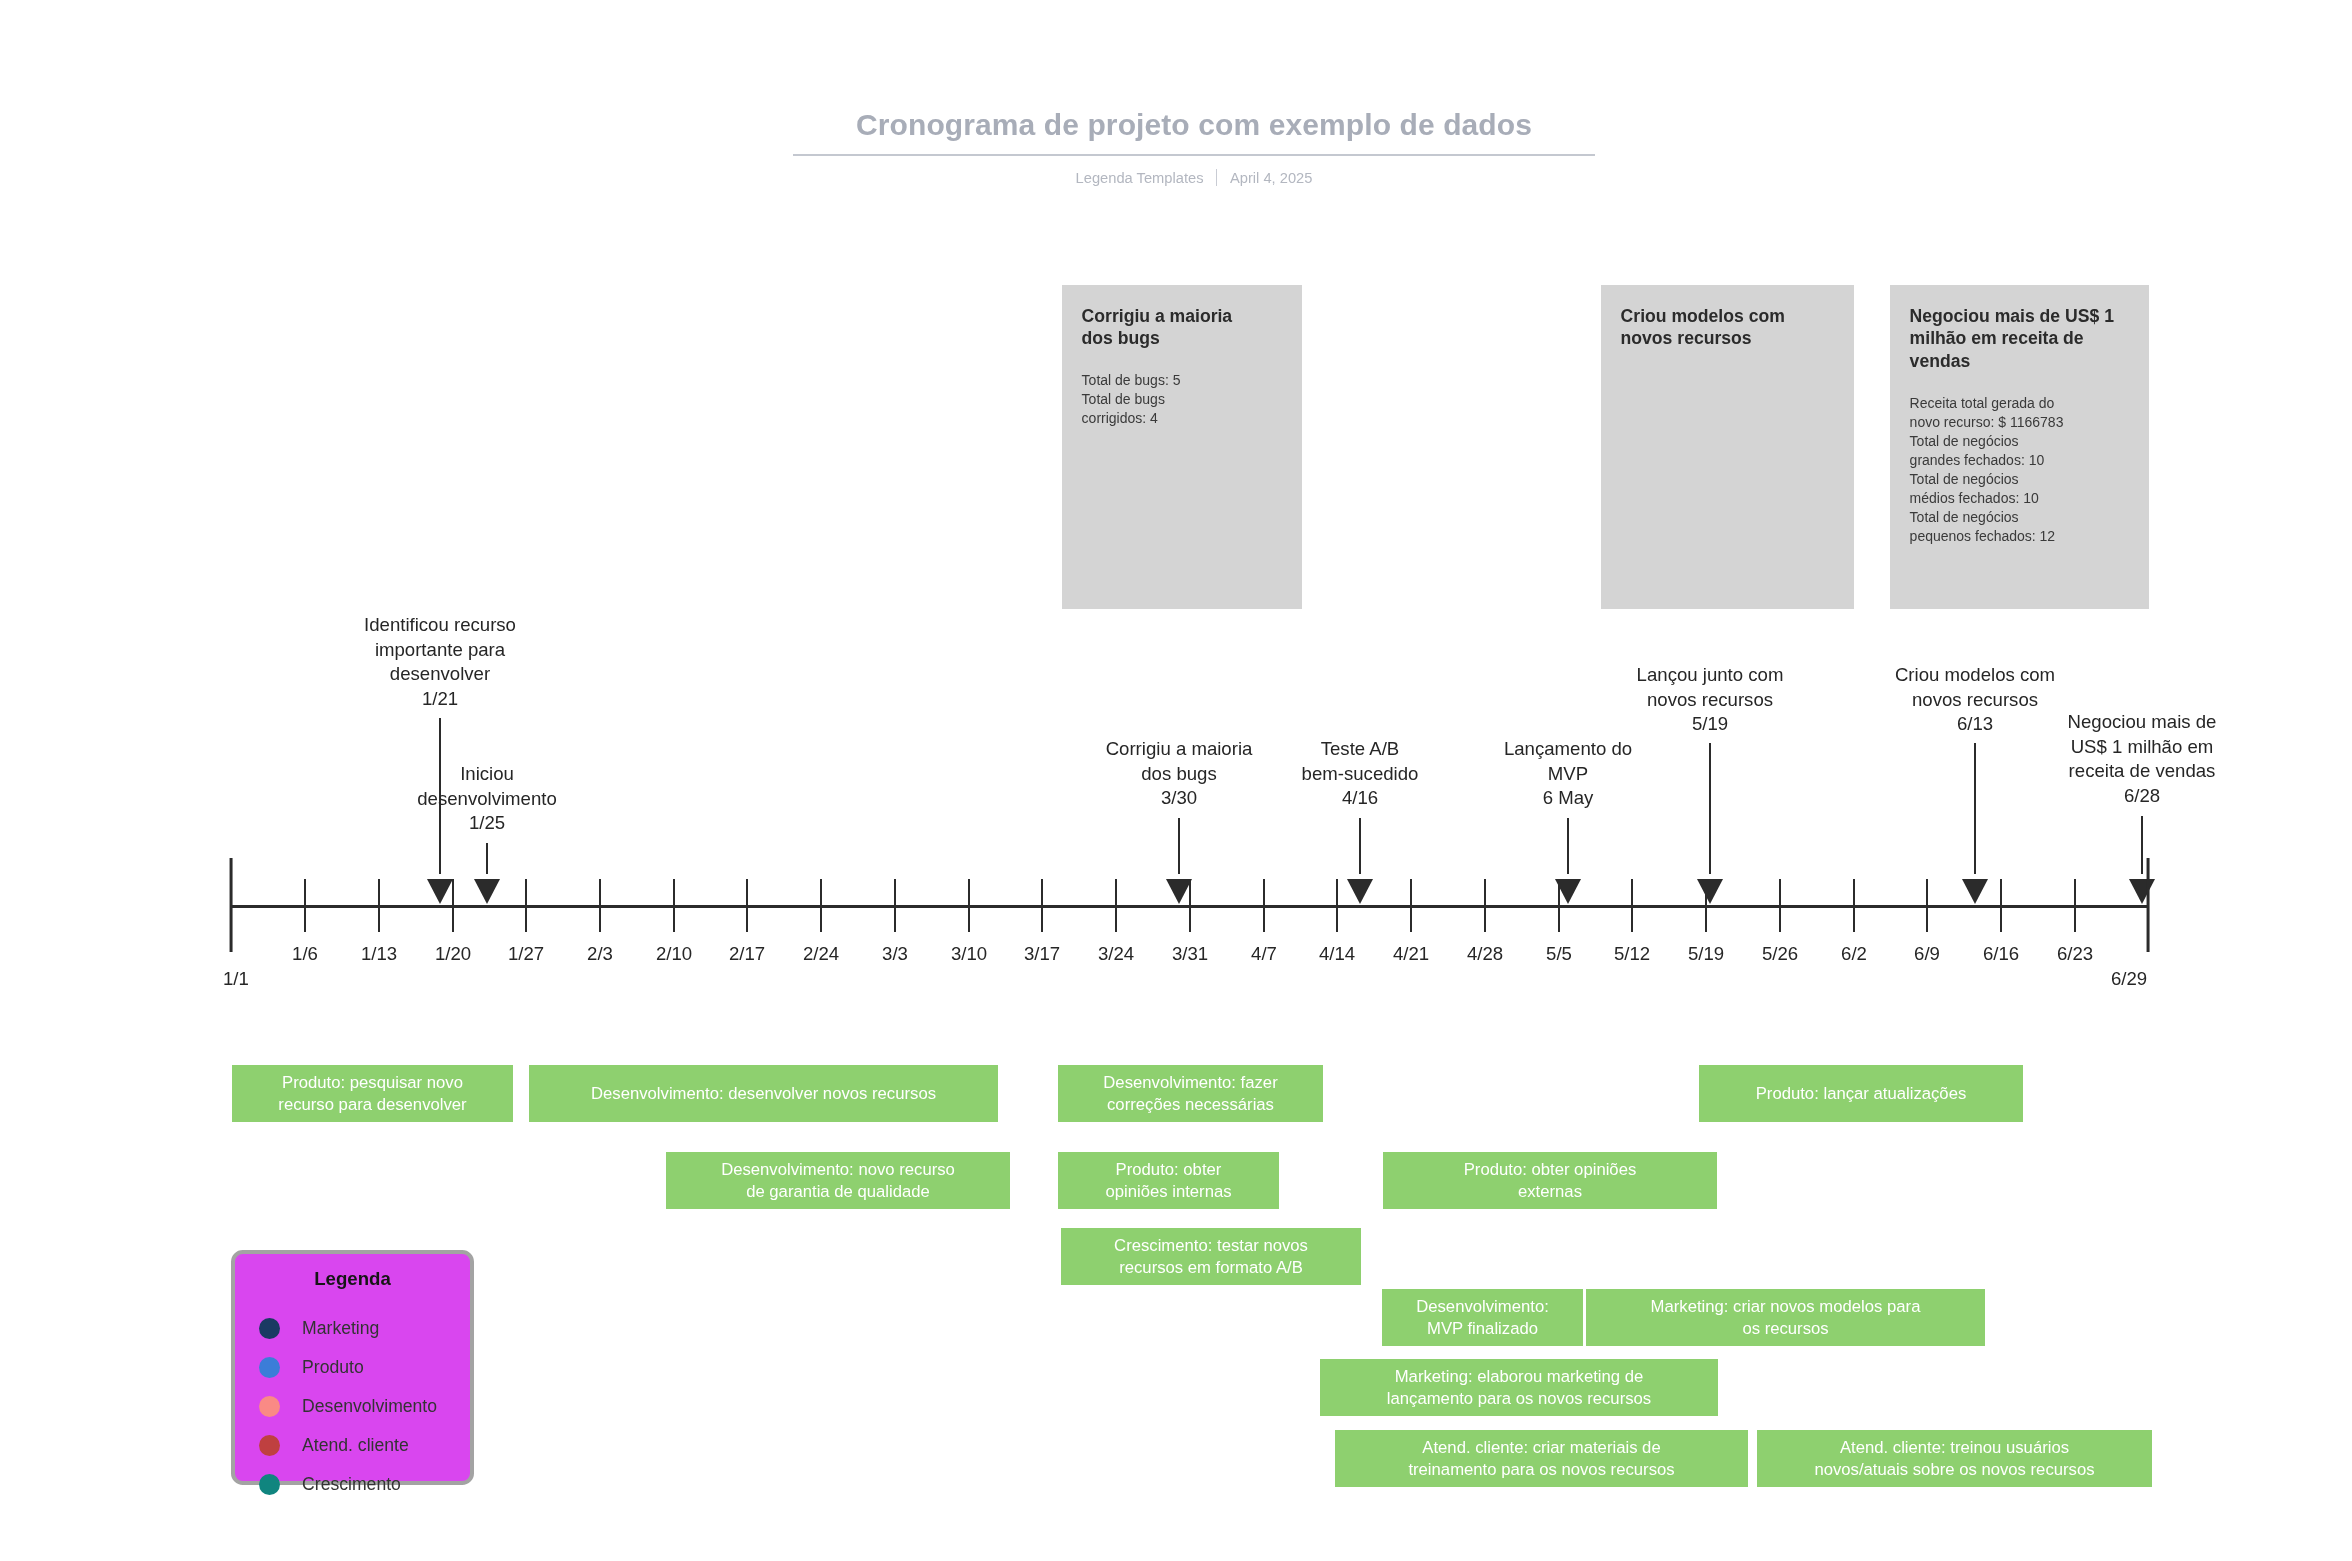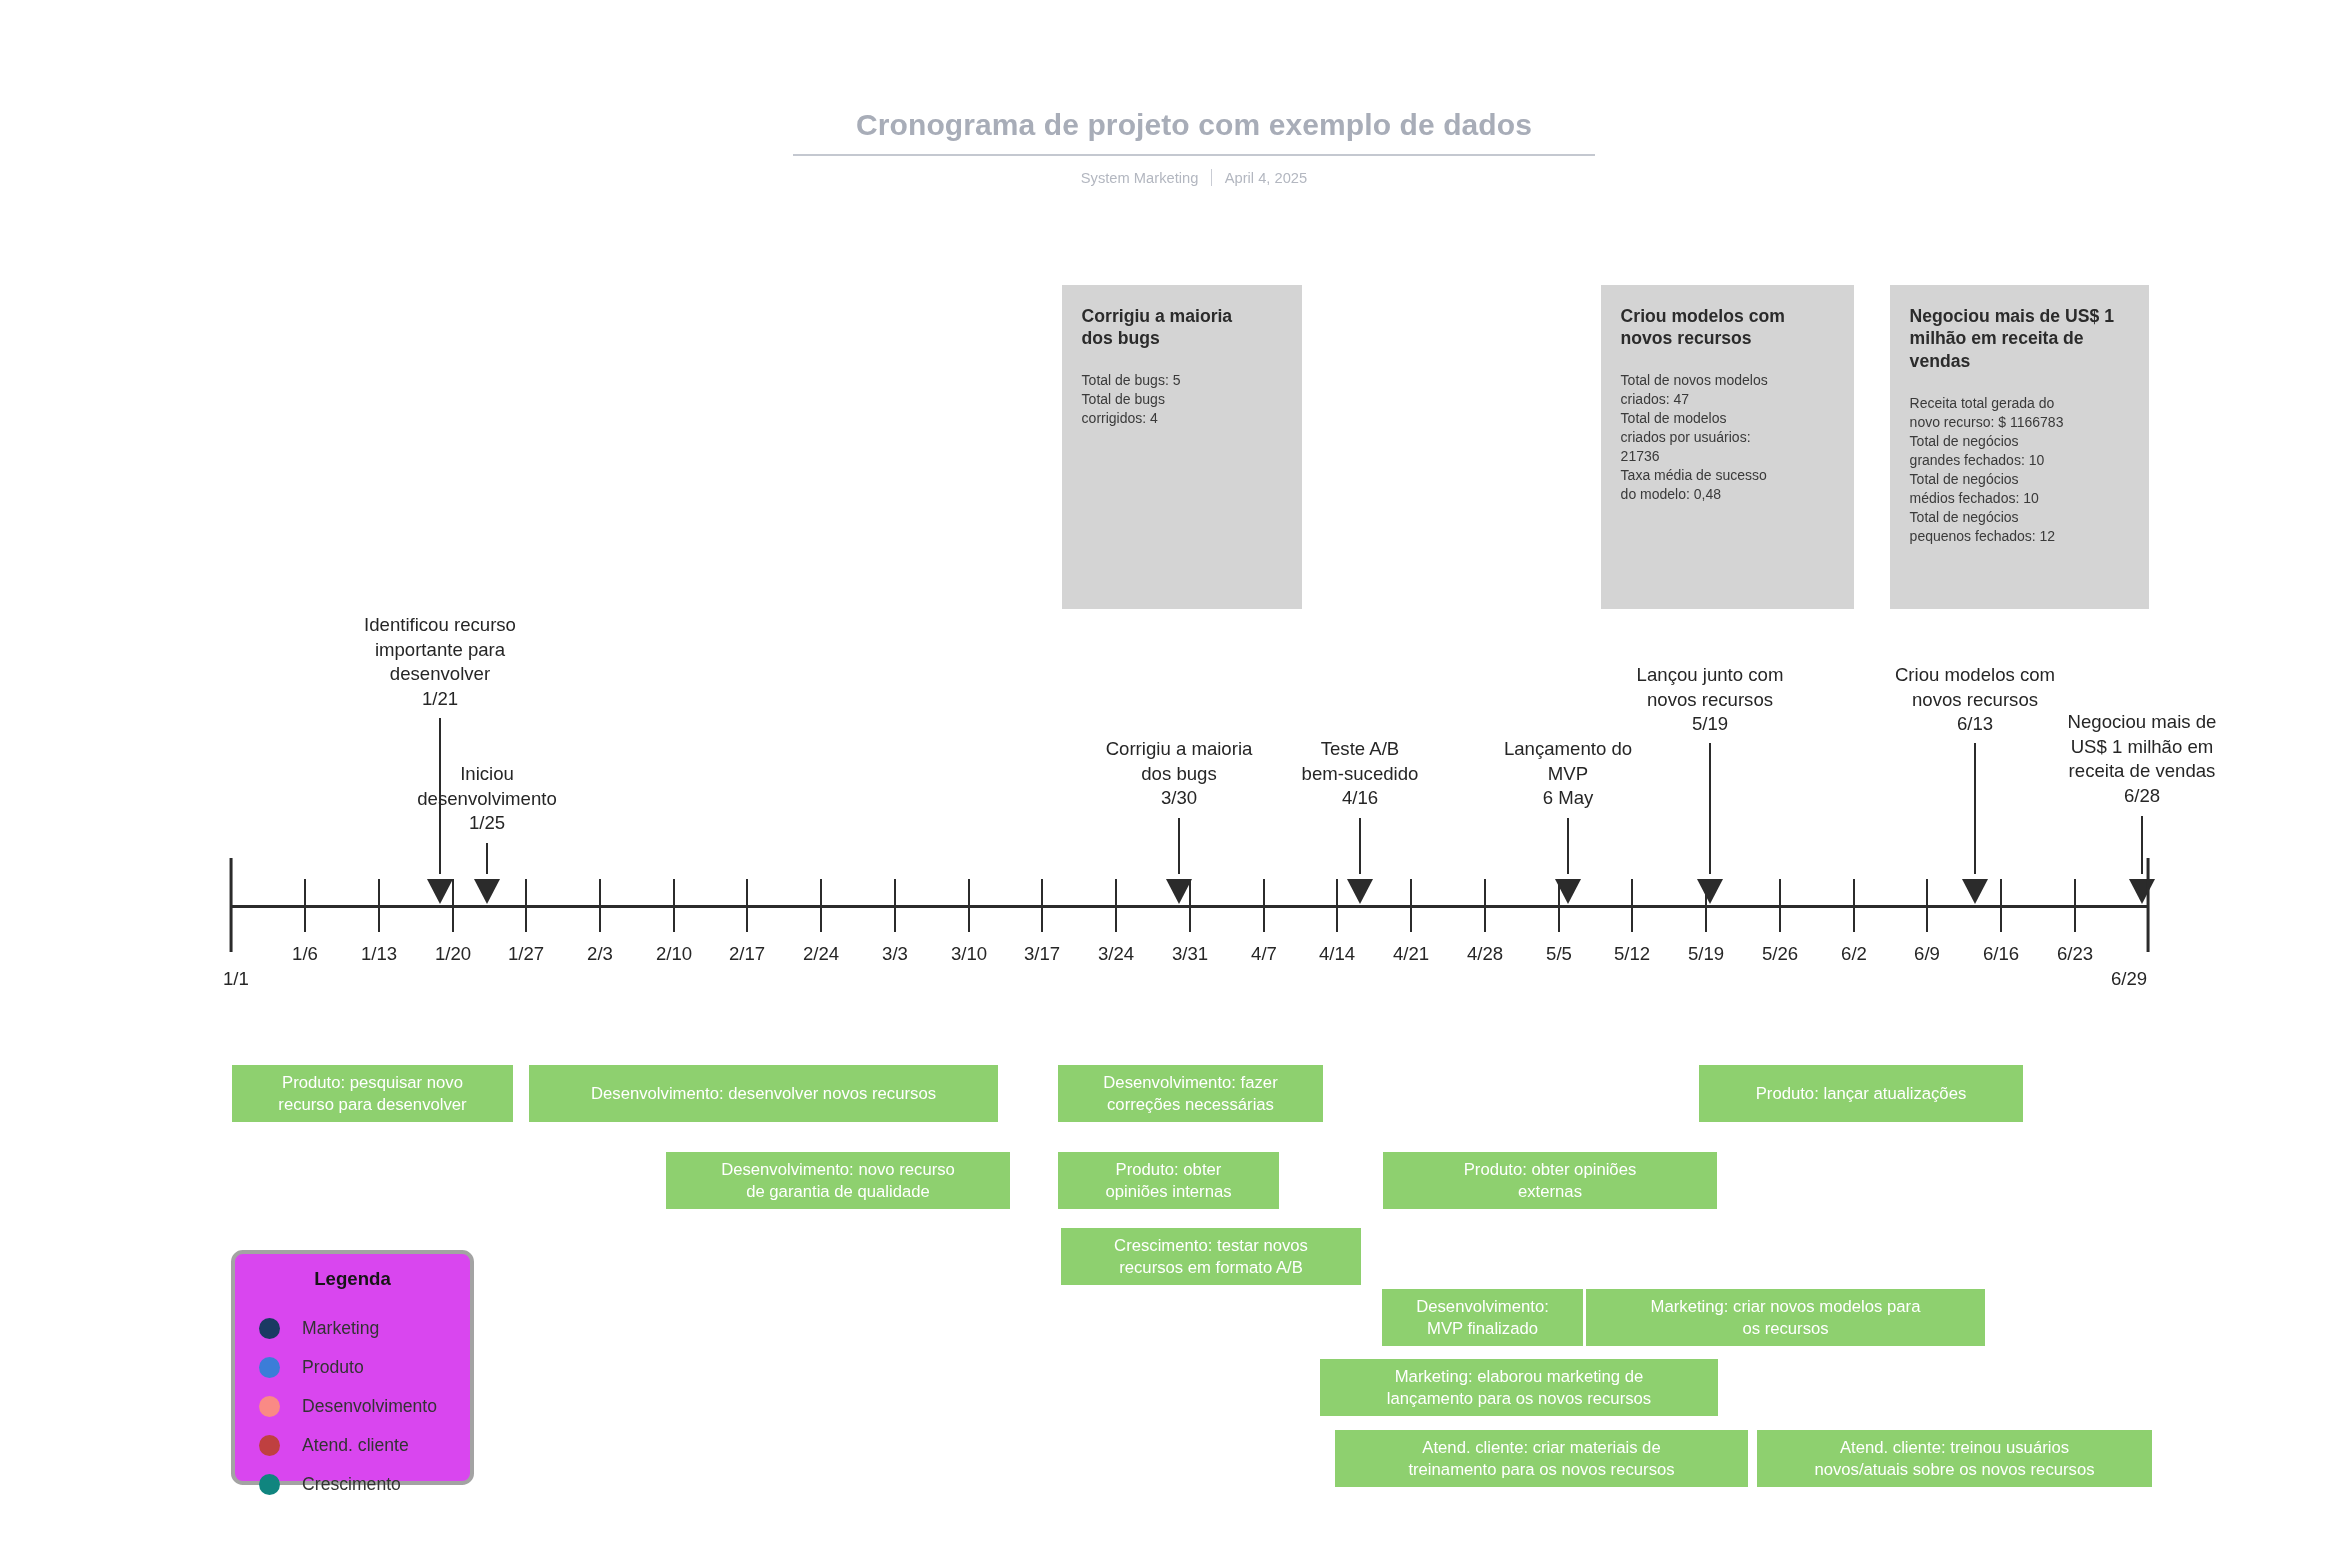--- a/index.html
+++ b/index.html
@@ -191,44 +191,37 @@
 </style>
 </head>
 <body>
 
 <div class="stage">
 
   <div class="header">
     <div class="doc-title">Cronograma de projeto com exemplo de dados</div>
     <div class="title-rule"></div>
     <div class="subtitle">
-      <span>System Marketing</span>
+      <span>Legenda Templates</span>
       <span class="sep"></span>
       <span>April 4, 2025</span>
     </div>
   </div>
 
   <div id="callouts-layer">
       <div class="callout" style="left: 1062px; top: 285px; width: 240px; height: 324px;">
         <div class="c-title">Corrigiu a maioria
 dos bugs</div>
         <div class="c-body">Total de bugs: 5
 Total de bugs
 corrigidos: 4</div>
       </div>
       <div class="callout" style="left: 1601px; top: 285px; width: 253px; height: 324px;">
         <div class="c-title">Criou modelos com
 novos recursos</div>
-        <div class="c-body">Total de novos modelos
-criados: 47
-Total de modelos
-criados por usuários:
-21736
-Taxa média de sucesso
-do modelo: 0,48</div>
       </div>
       <div class="callout" style="left: 1890px; top: 285px; width: 259px; height: 324px;">
         <div class="c-title">Negociou mais de US$ 1
 milhão em receita de
 vendas</div>
         <div class="c-body">Receita total gerada do
 novo recurso: $ 1166783
 Total de negócios
 grandes fechados: 10
 Total de negócios

